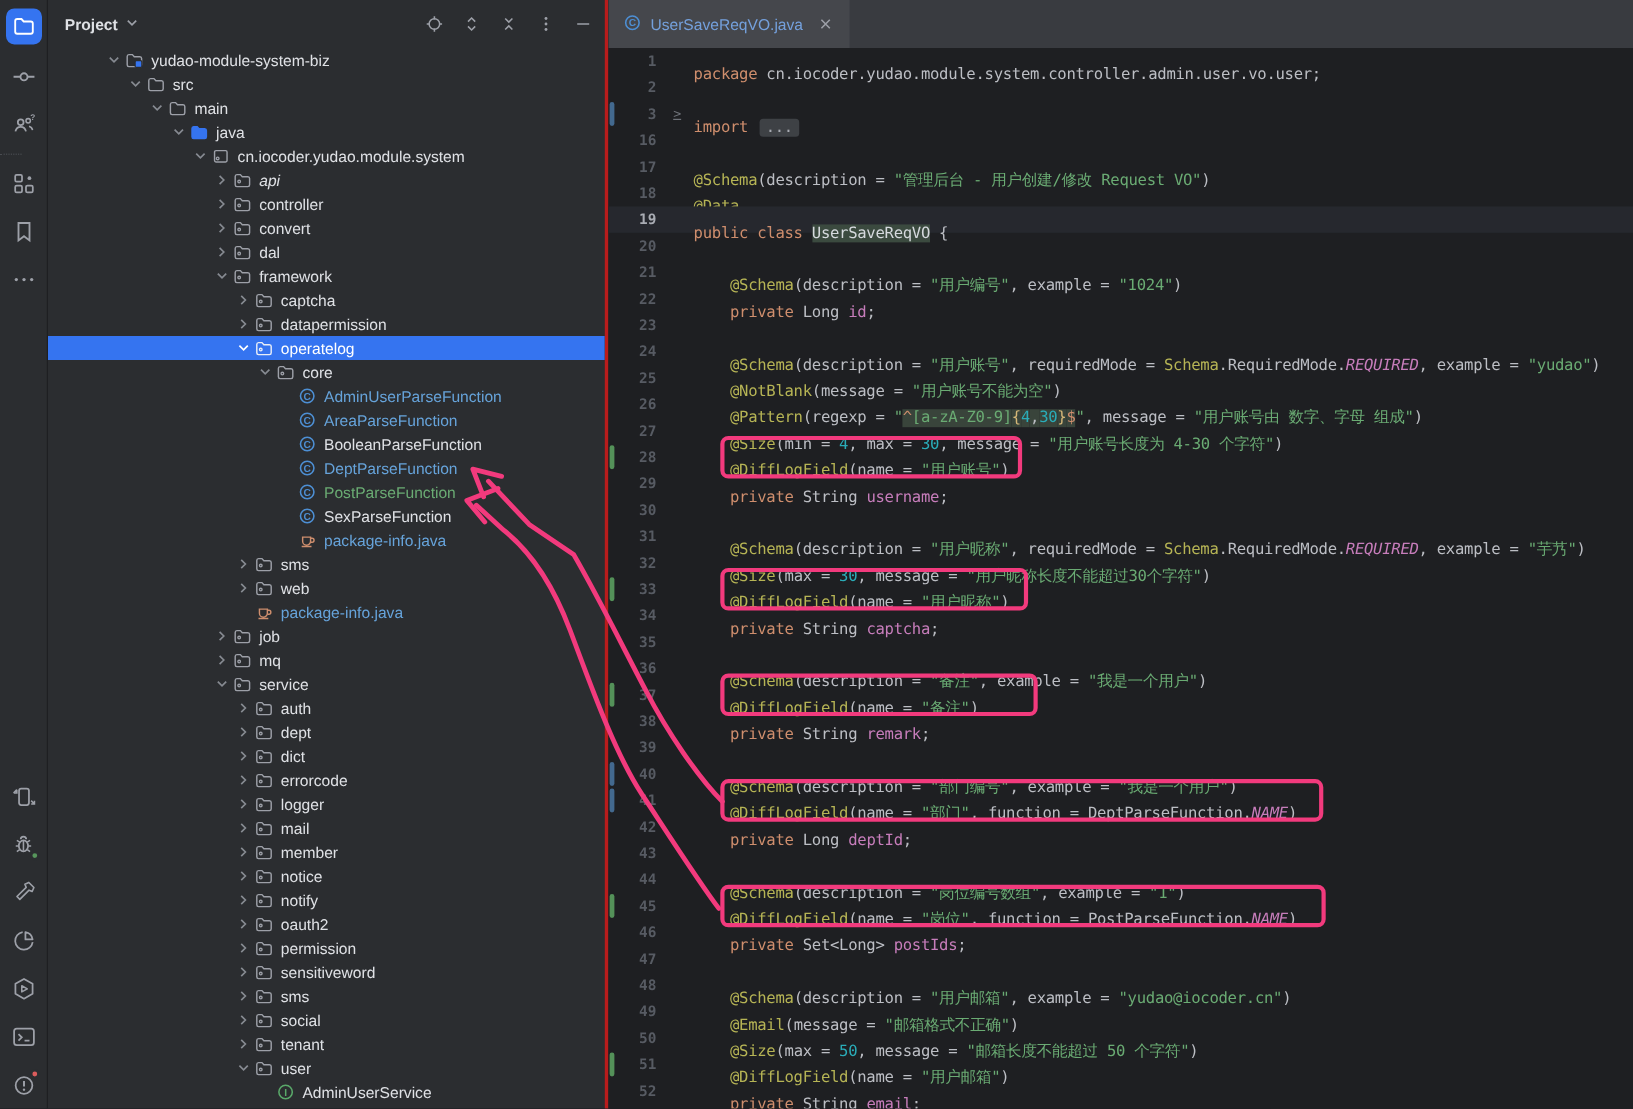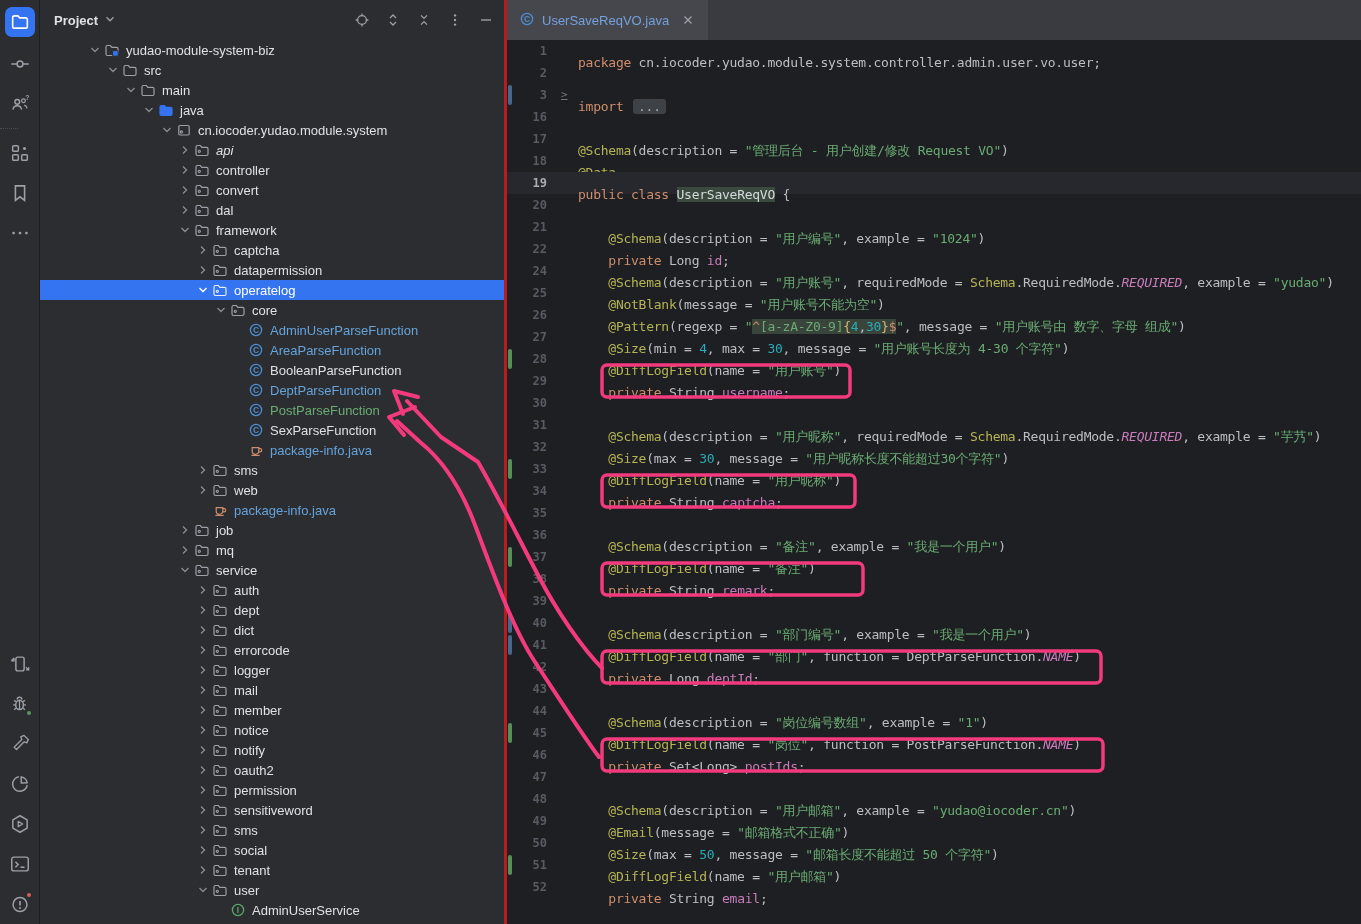--- a/index.html
+++ b/index.html
@@ -833,20 +833,24 @@
         </div>
         <div class="cl">
           <b class="ln">21</b>
           <span class="ct">    <span class="tk-a">@Schema</span><span class="tk-p">(description = </span><span class="tk-s">"用户编号"</span><span class="tk-p">, example = </span><span class="tk-s">"1024"</span><span class="tk-p">)</span></span>
         </div>
         <div class="cl">
           <b class="ln">22</b>
           <span class="ct">    <span class="tk-k">private</span><span class="tk-p"> Long </span><span class="tk-f">id</span><span class="tk-p">;</span></span>
         </div>
         <div class="cl">
+          <b class="ln">23</b>
+          <span class="ct"></span>
+        </div>
+        <div class="cl">
           <b class="ln">24</b>
           <span class="ct">    <span class="tk-a">@Schema</span><span class="tk-p">(description = </span><span class="tk-s">"用户账号"</span><span class="tk-p">, requiredMode = </span><span class="tk-y">Schema</span><span class="tk-p">.RequiredMode.</span><span class="tk-i">REQUIRED</span><span class="tk-p">, example = </span><span class="tk-s">"yudao"</span><span class="tk-p">)</span></span>
         </div>
         <div class="cl">
           <b class="ln">25</b>
           <span class="ct">    <span class="tk-a">@NotBlank</span><span class="tk-p">(message = </span><span class="tk-s">"用户账号不能为空"</span><span class="tk-p">)</span></span>
         </div>
         <div class="cl">
           <b class="ln">26</b>
           <span class="ct">    <span class="tk-a">@Pattern</span><span class="tk-p">(regexp = </span><span class="tk-s">"</span><span class="tk-ra">^</span><span class="tk-rs">[a-zA-Z0-9]</span><span class="tk-ro">{</span><span class="tk-rn">4</span><span class="tk-rp">,</span><span class="tk-rn">30</span><span class="tk-ro">}</span><span class="tk-ra">$</span><span class="tk-s">"</span><span class="tk-p">, message = </span><span class="tk-s">"用户账号由 数字、字母 组成"</span><span class="tk-p">)</span></span>

